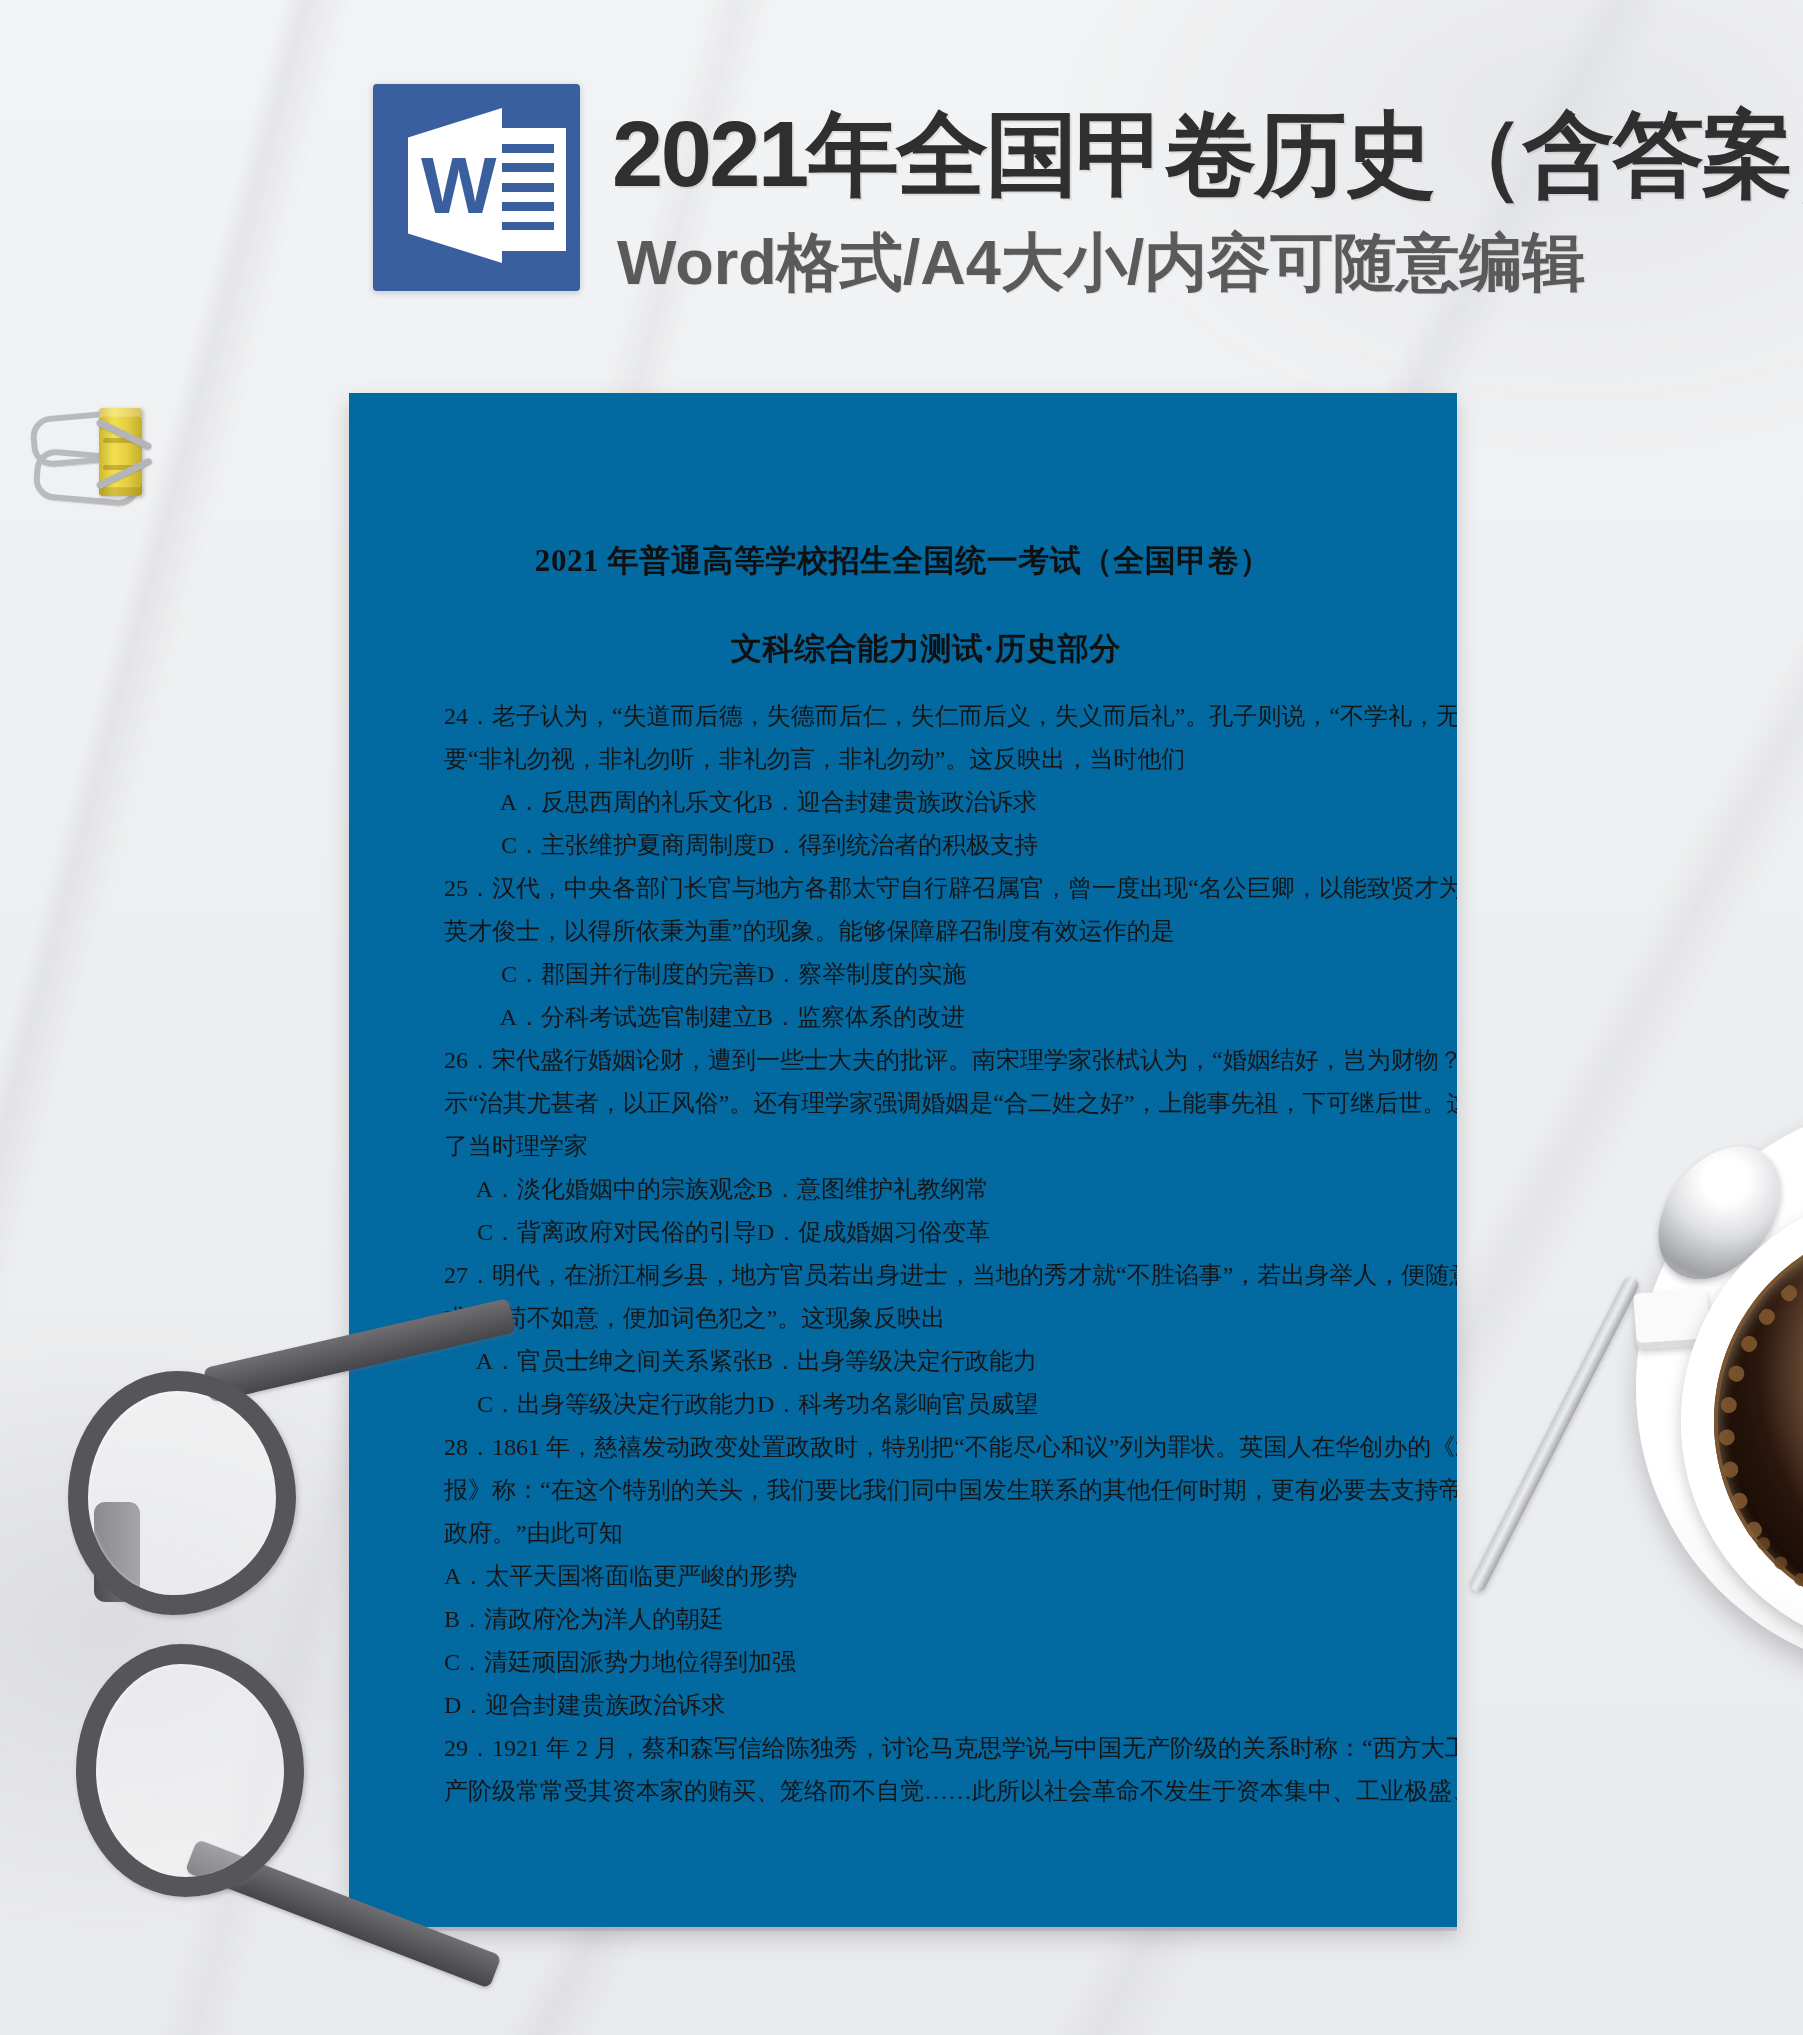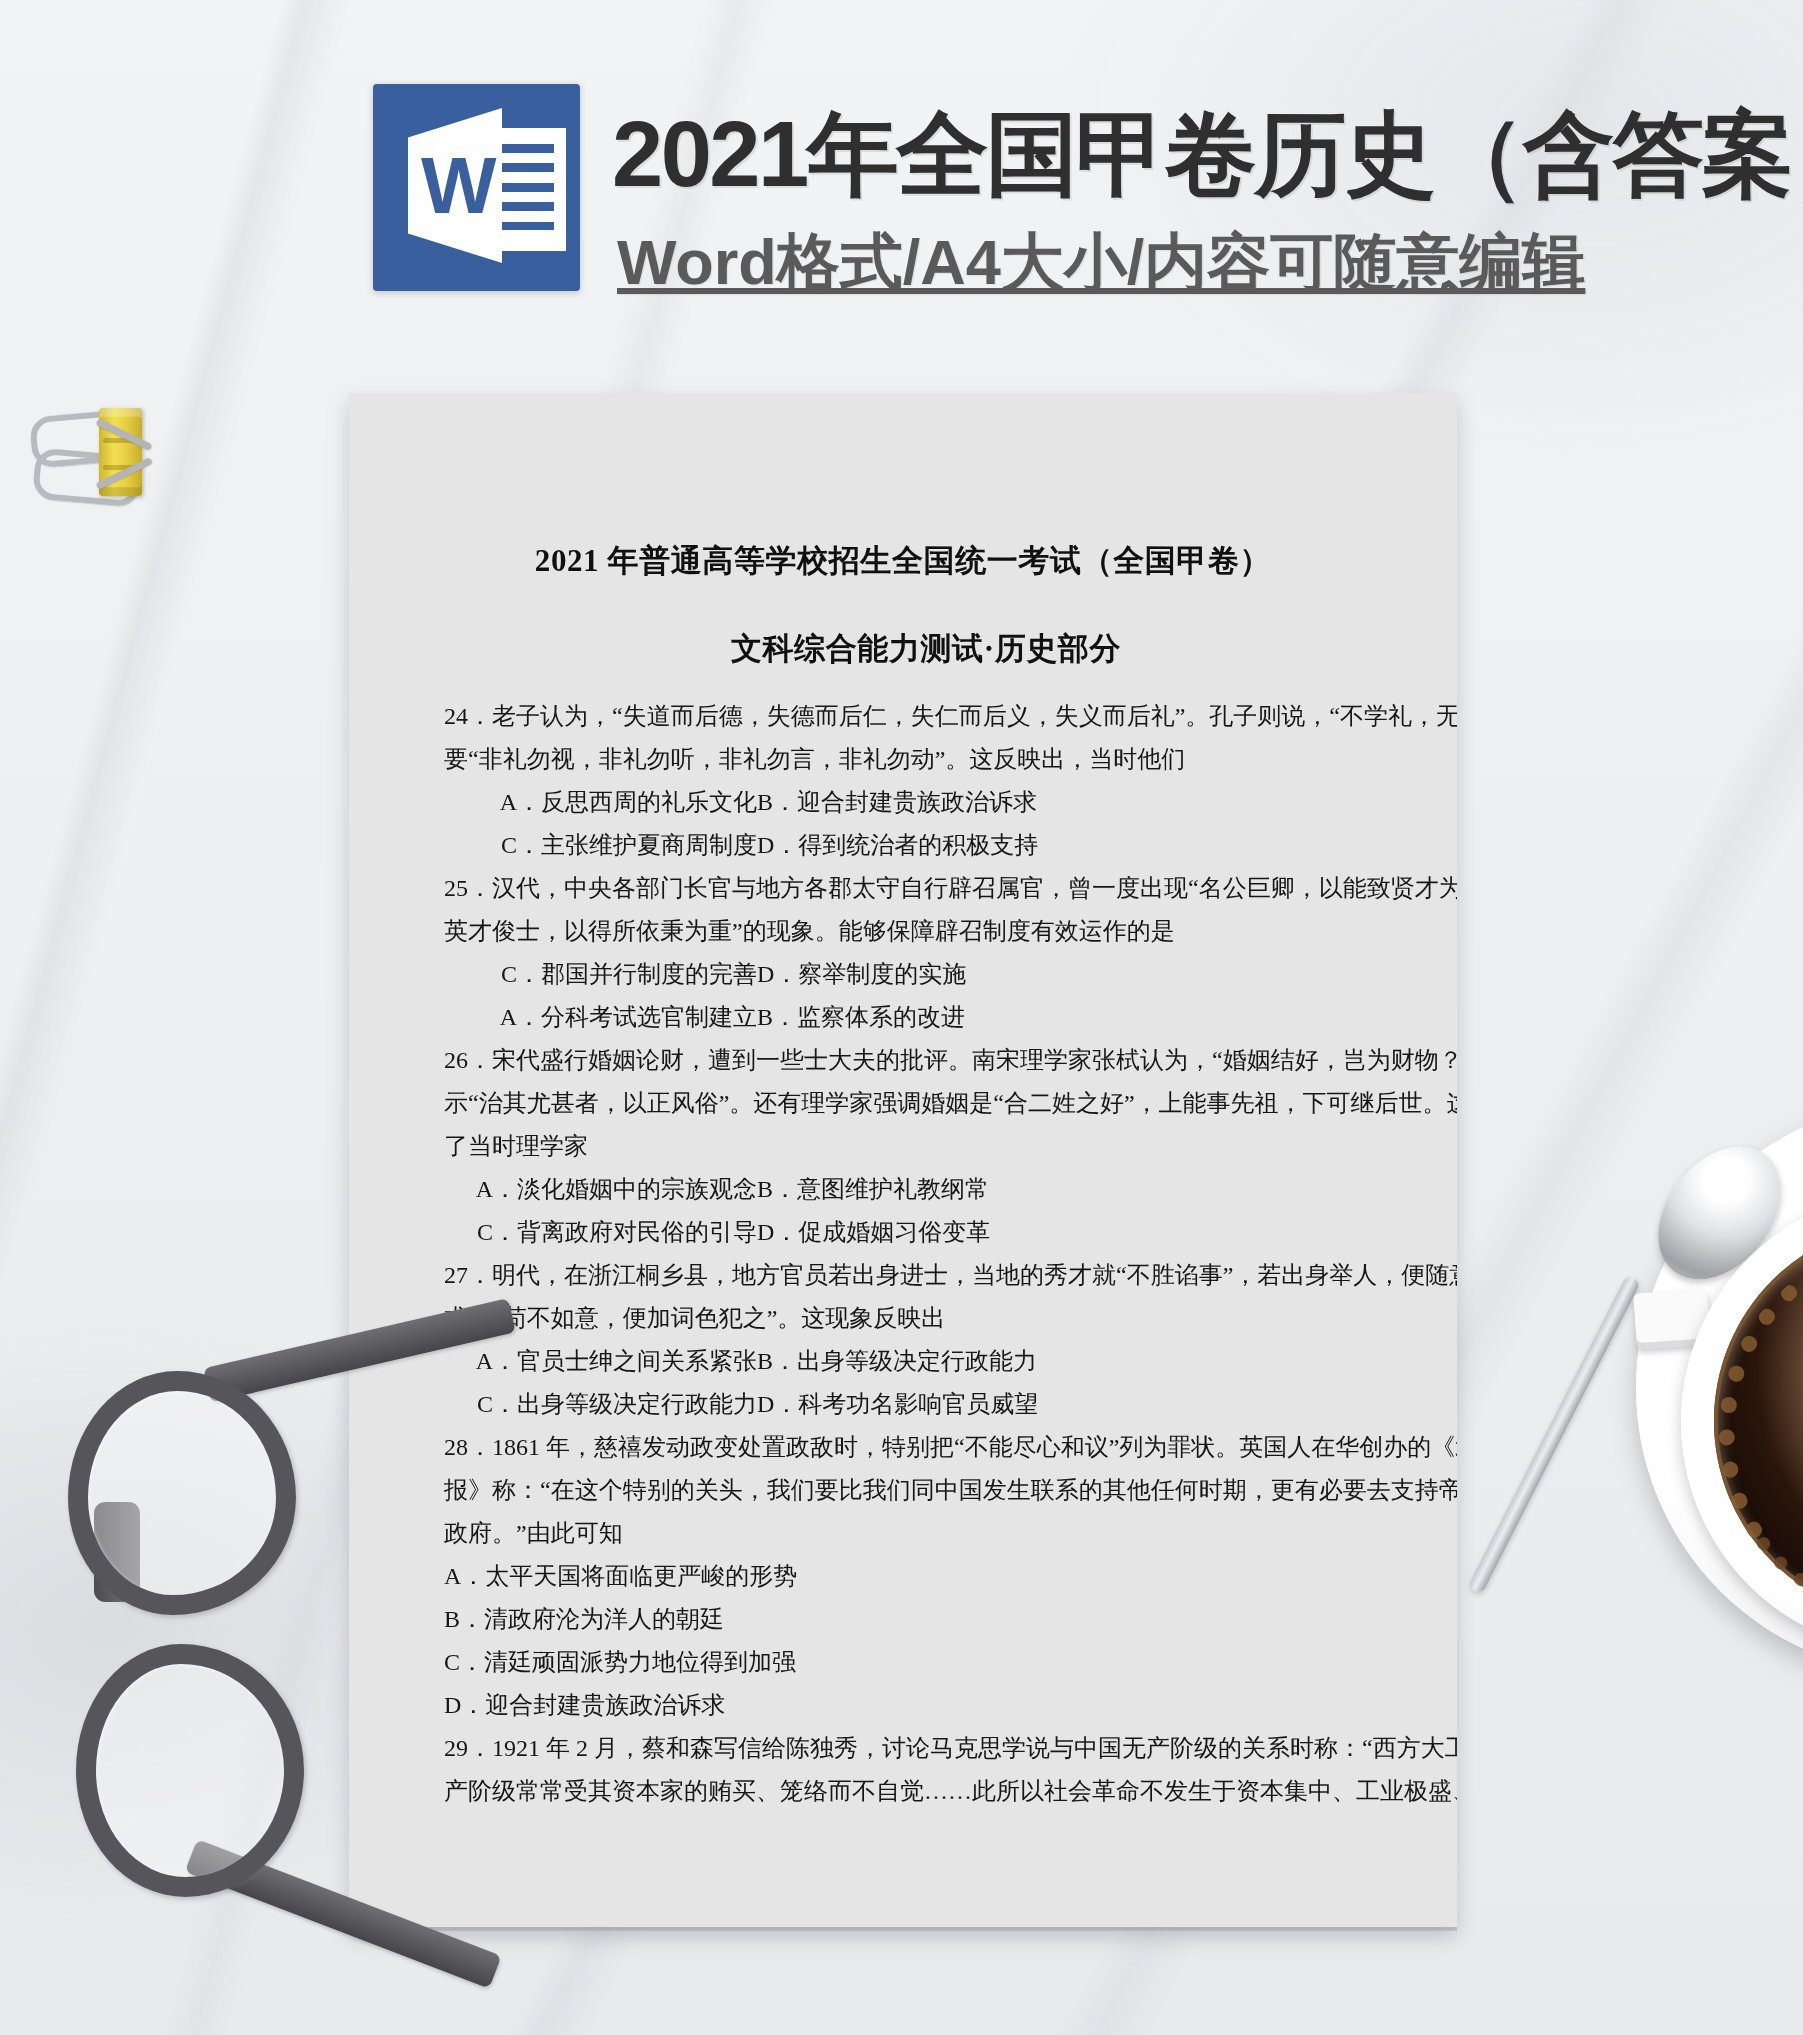--- a/index.html
+++ b/index.html
@@ -20,31 +20,31 @@
   .word-stripes{left:0;top:16.3px;width:56px;height:94px;
      background:repeating-linear-gradient(180deg,#3A5F9F 0 8.8px,#ffffff 8.8px 19.4px);}
   .word-fold{left:35px;top:24px;width:94px;height:155px;background:#fff;
      clip-path:polygon(0 19%,100% 0,100% 100%,0 81%);
      display:flex;align-items:center;justify-content:center;
      filter:drop-shadow(1.3px 1.3px 1.3px rgba(0,0,0,.18));}
   .word-fold span{color:#3A5F9F;font:700 80px "Liberation Sans",sans-serif;transform:translateX(3.8px);}
   .hdr-title{left:612px;top:93px;font:700 92px "Liberation Sans","DejaVu Sans",sans-serif;
      color:#2f2f2f;letter-spacing:-2.5px;white-space:nowrap;text-shadow:1.9px 1.9px 0 rgba(120,120,120,.18);}
   .hdr-subtitle{left:617px;top:220px;font:700 63px "Liberation Sans","DejaVu Sans",sans-serif;
-     color:#5a5a5a;white-space:nowrap;text-shadow:1.3px 1.3px 0 rgba(130,130,130,.15);text-decoration:underline;}
+     color:#5a5a5a;white-space:nowrap;text-shadow:1.3px 1.3px 0 rgba(130,130,130,.15);}
   
   .clip-body{left:99px;top:408px;width:43px;height:88px;border-radius:3.8px;
      background:linear-gradient(90deg,#cdb62f,#f2e052 35%,#e6ce41 65%,#c4ad2a);
      box-shadow:inset 0 8.8px 0 rgba(255,255,255,.25), inset 0 -8.8px 0 rgba(120,100,10,.25), 1.3px 1.9px 3.8px rgba(90,90,60,.3);}
   .clip-ridge{left:103px;width:35px;height:5px;background:rgba(120,100,10,.35);border-radius:2.5px;}
   .clip-loop{width:94px;height:39px;border:6.3px solid #b9babe;border-radius:21px;background:transparent;
      box-shadow:0.6px 0.6px 1.3px rgba(100,100,100,.35);}
   .clip-wire{width:60px;height:6.9px;background:#b4b5b9;border-radius:3.8px;box-shadow:0.6px 0.6px 1.3px rgba(100,100,100,.35);}
   
-  .page{left:349px;top:393px;width:1108px;height:1534px;background:#e5e5e5;overflow:hidden;
+  .page{left:349px;top:393px;width:1108px;height:1534px;background:#0369a1;overflow:hidden;
      box-shadow:0 3.8px 0 rgba(150,150,155,.45), 0 10px 19px rgba(120,120,128,.35);}
   .doc-h1{left:0;top:147px;width:100%;text-align:center;
      font:700 31px "Liberation Serif","DejaVu Serif",serif;color:#101010;letter-spacing:0.6px;white-space:nowrap;}
   .doc-h2{left:0;top:235px;width:100%;text-align:center;
      font:700 31px "Liberation Serif","DejaVu Serif",serif;color:#101010;letter-spacing:0.6px;white-space:nowrap;padding-left:23px;}
   .doc-body{left:95px;top:302px;width:952px;font:400 24px "Liberation Serif","DejaVu Serif",serif;color:#161616;}
   .doc-body .line{height:43px;line-height:43px;white-space:nowrap;}
   .doc-body .col{display:inline-block;text-align:right;}
   .doc-body .col:first-child{width:313px;}
   

